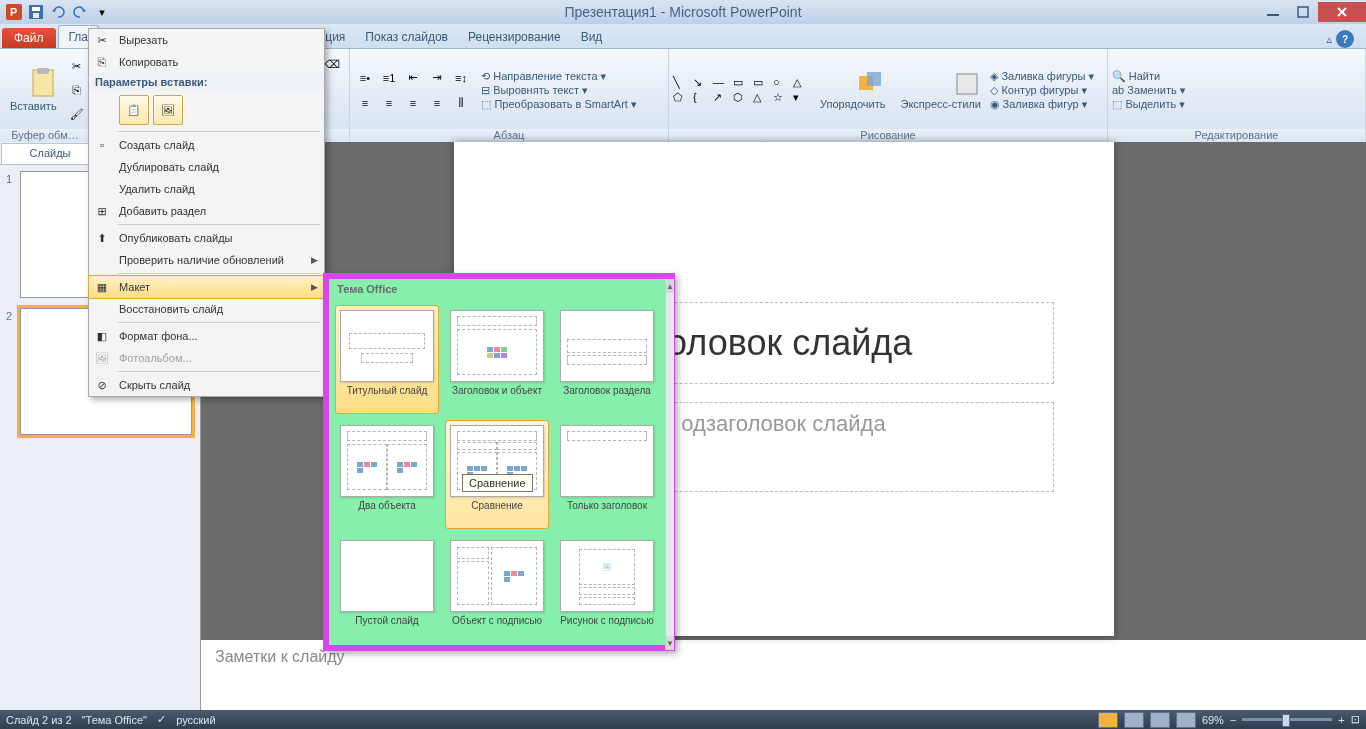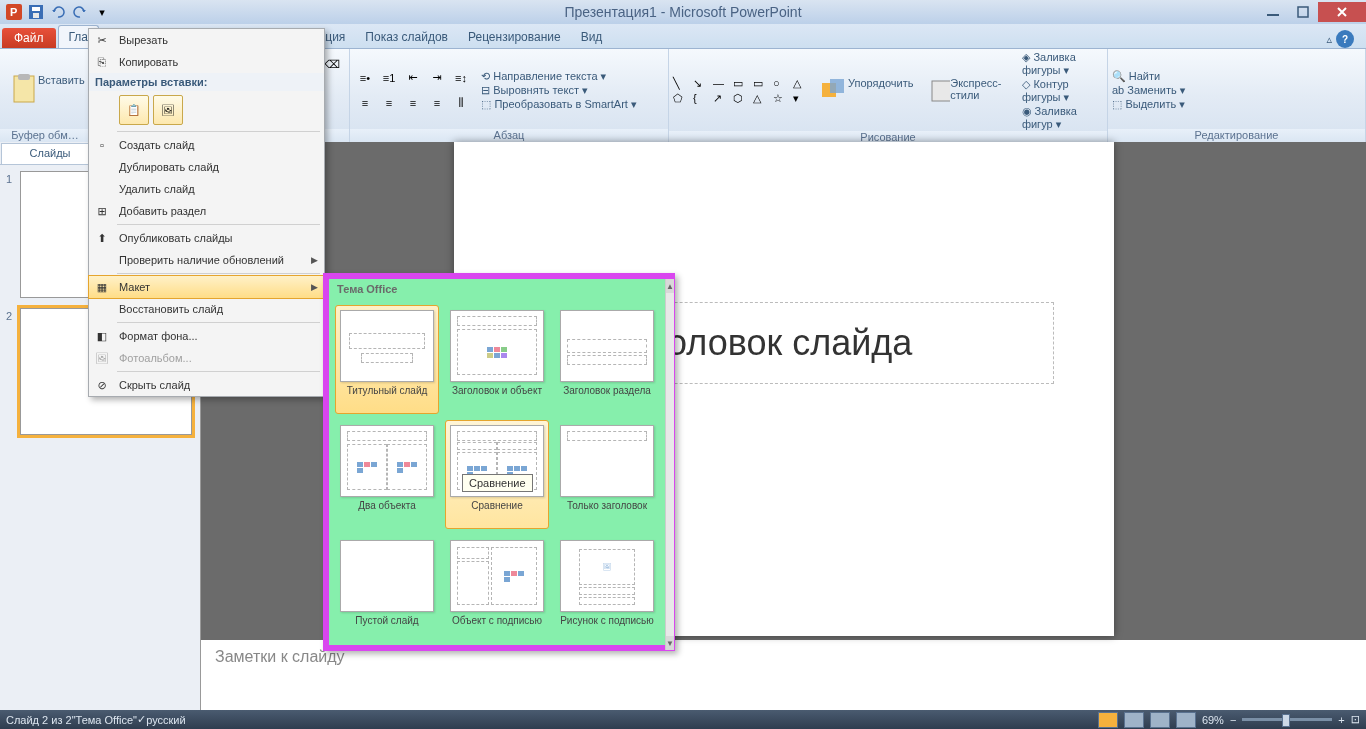--- a/index.html
+++ b/index.html
@@ -12,39 +12,39 @@
 .win-close{width:48px;background:#c75050;color:#fff;border-radius:0 0 0 0}
 .ribbon-tabs{height:24px;background:linear-gradient(#dce7f5,#cddff0);display:flex;align-items:end;padding-left:2px;border-bottom:1px solid #9db4d1}
 .file-tab{background:linear-gradient(#e8503a,#c83b23);color:#fff;padding:3px 12px;border-radius:3px 3px 0 0;margin-right:2px;font-size:12px}
 .rtab{padding:4px 10px;color:#3a5a7a;font-size:12px}
 .rtab.active{background:#f1f5fb;border:1px solid #9db4d1;border-bottom:none;border-radius:3px 3px 0 0}
 .help-btn{margin-left:auto;margin-right:6px;width:18px;height:18px;border-radius:50%;background:#3a7abd;color:#fff;display:flex;align-items:center;justify-content:center;font-size:10px;font-weight:bold}
 .ribbon{height:94px;background:linear-gradient(#f5f9fd,#e3ebf5,#d6e2f0);display:flex;border-bottom:1px solid #9db4d1}
 .rgroup{border-right:1px solid #c5d4e6;display:flex;flex-direction:column;padding:2px 4px}
 .rgroup-body{flex:1;display:flex;align-items:center;gap:3px}
 .rgroup-label{text-align:center;color:#5b7290;font-size:11px;padding-bottom:2px;background:linear-gradient(#e8f0f9,#d9e5f2);margin:0 -4px -2px -4px;position:relative}
-.big-btn{display:flex;align-items:flex-start;justify-content:center;padding:2px 6px;color:#3a5a7a;font-size:11px;border-radius:3px}
+.big-btn{display:flex;flex-direction:column;align-items:flex-end;justify-content:center;padding:2px 6px;color:#3a5a7a;font-size:11px;border-radius:3px}
 .sm-btn{width:22px;height:22px;display:flex;align-items:center;justify-content:center;border-radius:2px}
 .font-combo{width:120px;height:20px;background:#fff;border:1px solid #aac;display:flex;align-items:center;padding:0 4px;color:#888}
 .workspace{position:absolute;left:0;right:0;top:142px;bottom:19px;background:#6b6b6b;display:flex}
 .thumb-panel{width:200px;background:#ebeff5;border-right:1px solid #999;display:flex;flex-direction:column}
 .thumb-tabs{height:22px;display:flex;border-bottom:1px solid #b5c5d8}
 .thumb-tab{flex:1;text-align:center;padding:3px;color:#3a5a7a;background:#fff;border:1px solid #b5c5d8;border-bottom:none;margin:1px 1px 0 1px;font-size:11px}
 .thumb-list{flex:1;padding:6px;overflow:hidden}
 .thumb-item{display:flex;margin-bottom:10px}
 .thumb-num{width:14px;color:#5b7290;font-size:11px;padding-top:2px}
 .thumb-slide{width:170px;height:125px;background:#fff;border:1px solid #999}
 .thumb-slide.sel{outline:3px solid #f5b13d}
 .editor{flex:1;display:flex;flex-direction:column}
 .canvas-area{flex:1;display:flex;align-items:center;justify-content:center;position:relative}
 .slide-canvas{width:660px;height:494px;background:#fff;box-shadow:0 0 8px rgba(0,0,0,.4);position:relative}
 .ph-title{position:absolute;left:60px;right:60px;top:160px;height:80px;border:1px dashed #bbb;display:flex;align-items:center;justify-content:center;font-size:36px;color:#333}
 .ph-sub{position:absolute;left:60px;right:60px;top:260px;height:80px;border:1px dashed #bbb;display:flex;align-items:flex-start;justify-content:center;font-size:22px;color:#999;padding-top:8px}
 .notes{height:60px;background:#fff;border-top:4px solid #6b6b6b;padding:8px 14px;color:#888;font-size:16px}
-.statusbar{position:absolute;left:0;right:0;bottom:0;height:19px;background:linear-gradient(#4a5b70,#2f3d4f);display:flex;align-items:center;color:#dce5ef;font-size:11px;padding:0 6px;}
+.statusbar{position:absolute;left:0;right:0;bottom:0;height:19px;background:linear-gradient(#4a5b70,#2f3d4f);display:flex;align-items:center;color:#dce5ef;font-size:11px;padding:0 6px;gap:10px}
 .status-right{margin-left:auto;display:flex;align-items:center;gap:6px}
 .view-btn{width:18px;height:14px;background:#9fb3c8;border:1px solid #5a7290}
 .zoom-slider{width:90px;height:3px;background:#7a8fa6;position:relative}
 .zoom-thumb{position:absolute;left:40px;top:-4px;width:6px;height:11px;background:#cdd9e7;border:1px solid #5a7290}
 
 
 .ctx-menu{position:absolute;left:88px;top:28px;width:235px;background:#f4f4f4;border:1px solid #a7abb0;box-shadow:3px 3px 6px rgba(0,0,0,.3);z-index:100}
 .ctx-row{display:flex;align-items:center;height:22px;padding:0 20px 0 30px;color:#333;position:relative}
 .ctx-row.hl{background:linear-gradient(#fff1c8,#ffdd87);border:1px solid #e5a52e;margin:-1px}
 .ctx-row.disabled{color:#a0a0a0}
@@ -276,20 +276,21 @@
       <div class="thumb-item">
         <div class="thumb-num">2</div>
         <div class="thumb-slide sel"></div>
       </div>
     </div>
   </div>
   <div class="editor">
     <div class="canvas-area">
       <div class="slide-canvas">
         <div class="ph-title">головок слайда</div>
+        <div class="ph-sub">одзаголовок слайда</div>
       </div>
     </div>
     <div class="notes">Заметки к слайду</div>
   </div>
 </div>
 
 <div class="statusbar">
   <span>Слайд 2 из 2</span>
   <span>"Тема Office"</span>
   <span>✓</span>

